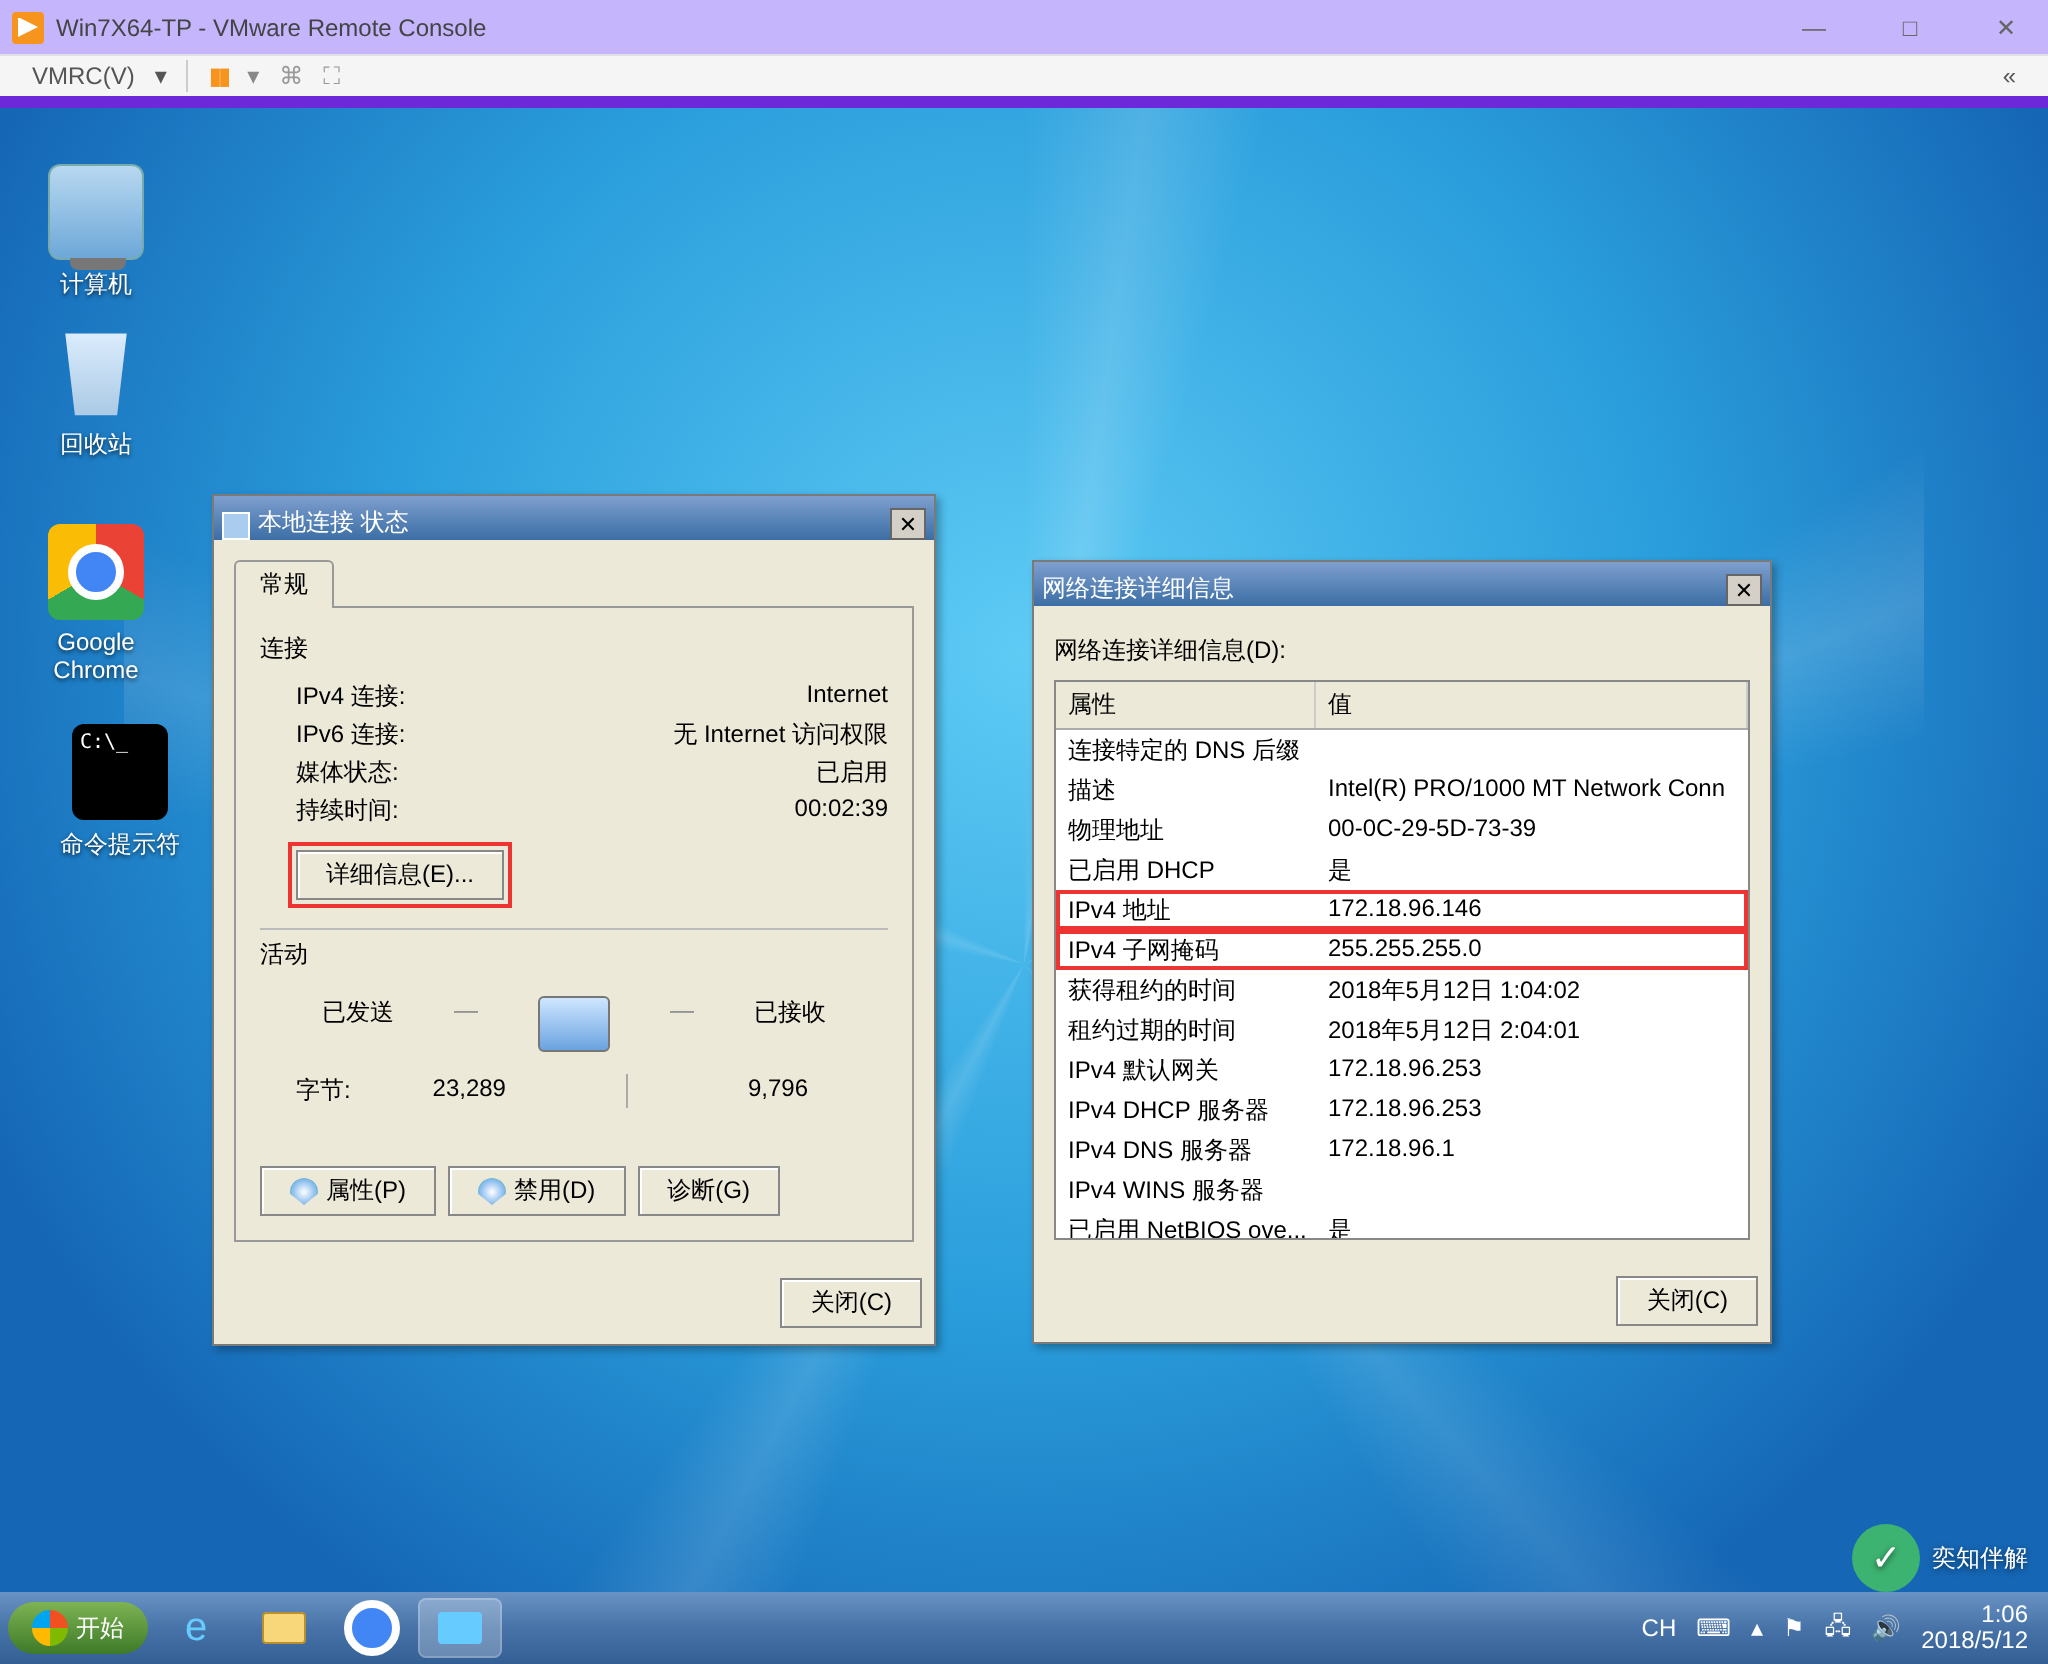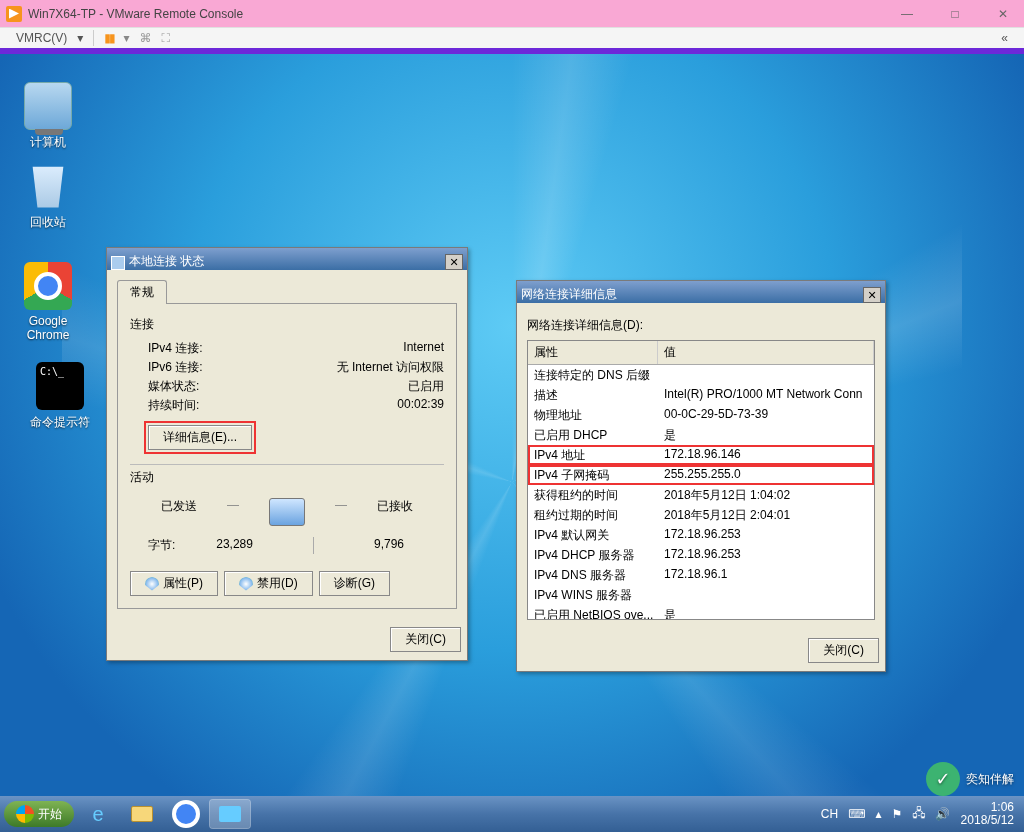--- a/index.html
+++ b/index.html
@@ -1,18 +1,18 @@
 <!DOCTYPE html>
 <html><head>
 <meta charset="utf-8">
 <style>
 *{box-sizing:border-box;margin:0;padding:0;font-family:"Microsoft YaHei","SimSun",Tahoma,sans-serif;font-size:12px}
 body{width:1024px;height:832px;overflow:hidden;background:#fff}
 
-.vm-title{height:28px;background:#f9a8d4;display:flex;align-items:center;padding:0 6px;border-bottom:1px solid #e0e0e0}
+.vm-title{height:28px;background:#c4b5fd;display:flex;align-items:center;padding:0 6px;border-bottom:1px solid #e0e0e0}
 .vm-title .ico{width:16px;height:16px;background:#f7941d;border-radius:2px;margin-right:6px;position:relative}
 .vm-title .ico::after{content:"";position:absolute;left:3px;top:3px;width:10px;height:10px;background:#fff;clip-path:polygon(0 0,100% 50%,0 100%)}
 .vm-title .t{color:#444}
 .vm-title .wbtns{margin-left:auto;display:flex;gap:18px;color:#666}
 .vm-title .wbtns span{width:30px;text-align:center;cursor:default}
 .vm-toolbar{height:26px;background:#f5f5f5;display:flex;align-items:center;padding:0 16px;border-bottom:6px solid #6d28d9;gap:10px;color:#555}
 .vm-toolbar .sep{width:1px;height:16px;background:#ccc}
 .vm-toolbar .pp{color:#f7941d;letter-spacing:-2px}
 .vm-toolbar .chev{margin-left:auto}
 
@@ -159,21 +159,21 @@
           </div>
           <div class="kv" style="padding-left:18px;padding-right:40px">
             <span>字节:</span>
             <span style="display:flex;gap:60px">
               <span>23,289</span>
               <span style="width:1px;background:#aaa"></span>
               <span>9,796</span>
             </span>
           </div>
         </div>
-        <div style="display:flex;gap:6px;margin-top:16px">
+        <div style="display:flex;gap:6px;margin-top:28px">
           <span class="btn">
               <span class="bi shield"></span>
               <span>属性(P)</span>
             </span>
           <span class="btn">
               <span class="bi shield"></span>
               <span>禁用(D)</span>
             </span>
           <span class="btn">诊断(G)</span>
         </div>

